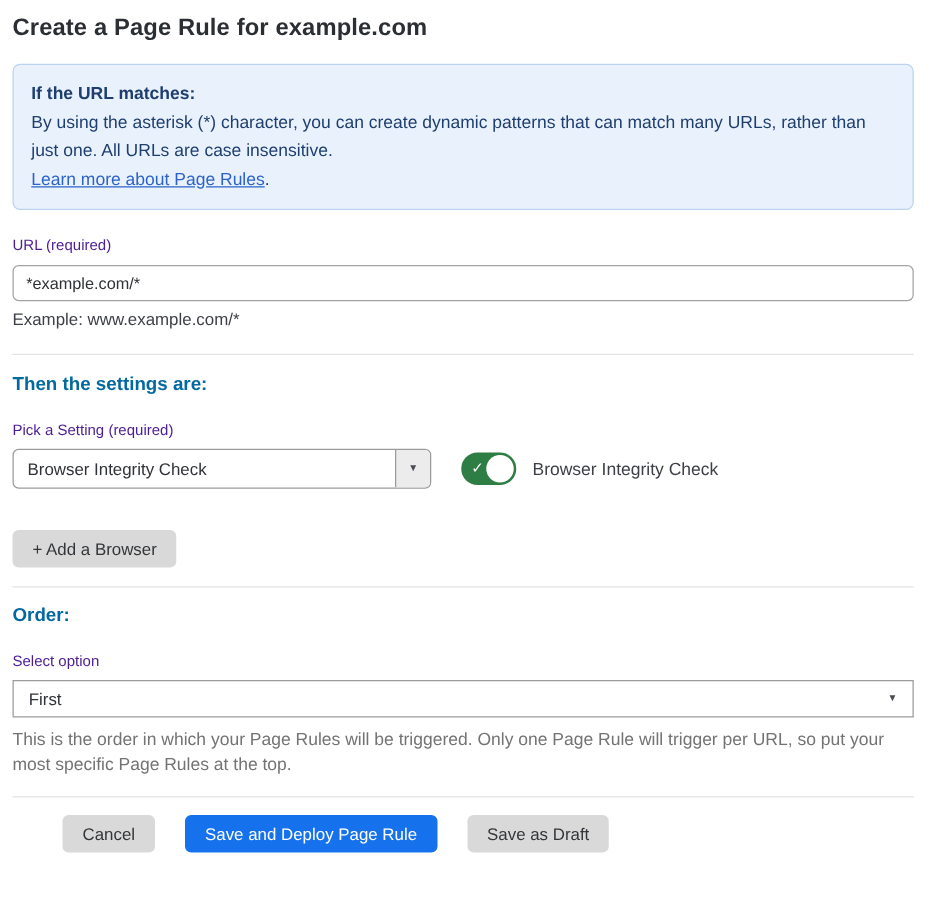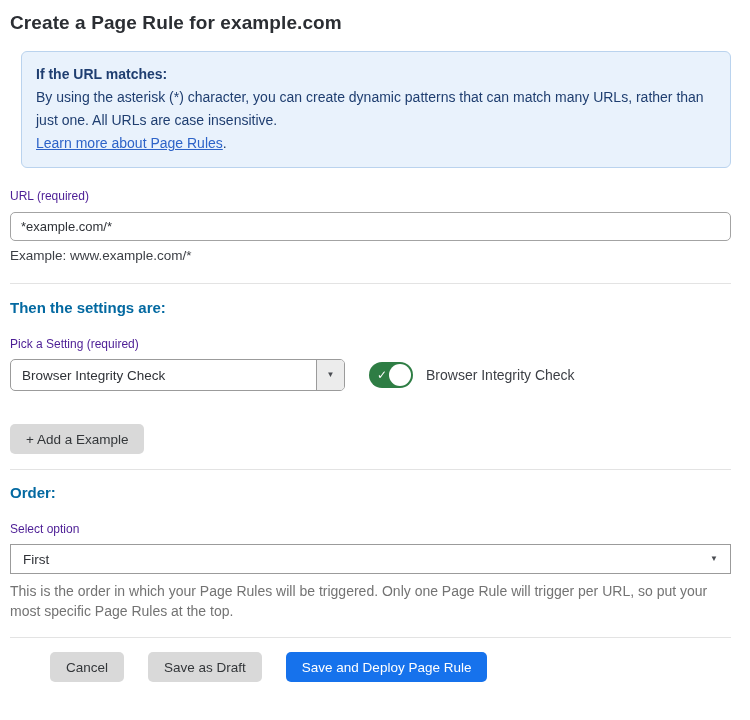--- a/index.html
+++ b/index.html
@@ -21,21 +21,20 @@
   }
   .info-box {
     margin-top: 17px;
     background: #e9f2fc;
     border: 1px solid #bad3ee;
     border-radius: 6px;
     padding: 11px 14px 12px 14px;
     font-size: 14px;
     line-height: 23px;
     color: #1f3e70;
-    margin-left: 11px;
   }
   .info-box .info-heading {
     font-weight: 700;
   }
   .info-box a.info-link {
     color: #2d63c8;
     text-decoration: underline;
     cursor: pointer;
   }
   .field-label {
@@ -225,36 +224,36 @@
         <span class="chevron">▼</span>
       </div>
     </div>
     <div class="toggle">
       <span class="check-glyph">✓</span>
       <span class="knob"></span>
     </div>
     <div class="toggle-label">Browser Integrity Check</div>
   </div>
 
-  <button class="btn add-setting-btn">+ Add a Example</button>
+  <button class="btn add-setting-btn">+ Add a Browser</button>
 
   <hr class="divider" style="margin-top: 15px;">
 
   <h2 class="section-heading" style="margin-top: 14px;">Order:</h2>
 
   <div class="field-label">Select option</div>
 
   <div class="select-box">
     <span class="select-value">First</span>
     <span class="chevron">▼</span>
   </div>
 
   <p class="order-helper">This is the order in which your Page Rules will be triggered. Only one Page Rule will trigger per URL, so put your most specific Page Rules at the top.</p>
 
   <hr class="divider" style="margin-top: 16px;">
 
   <div class="footer-row">
     <button class="btn">Cancel</button>
+    <button class="btn btn-primary">Save and Deploy Page Rule</button>
     <button class="btn">Save as Draft</button>
-    <button class="btn btn-primary">Save and Deploy Page Rule</button>
   </div>
 
 </div>
 
 </body></html>

